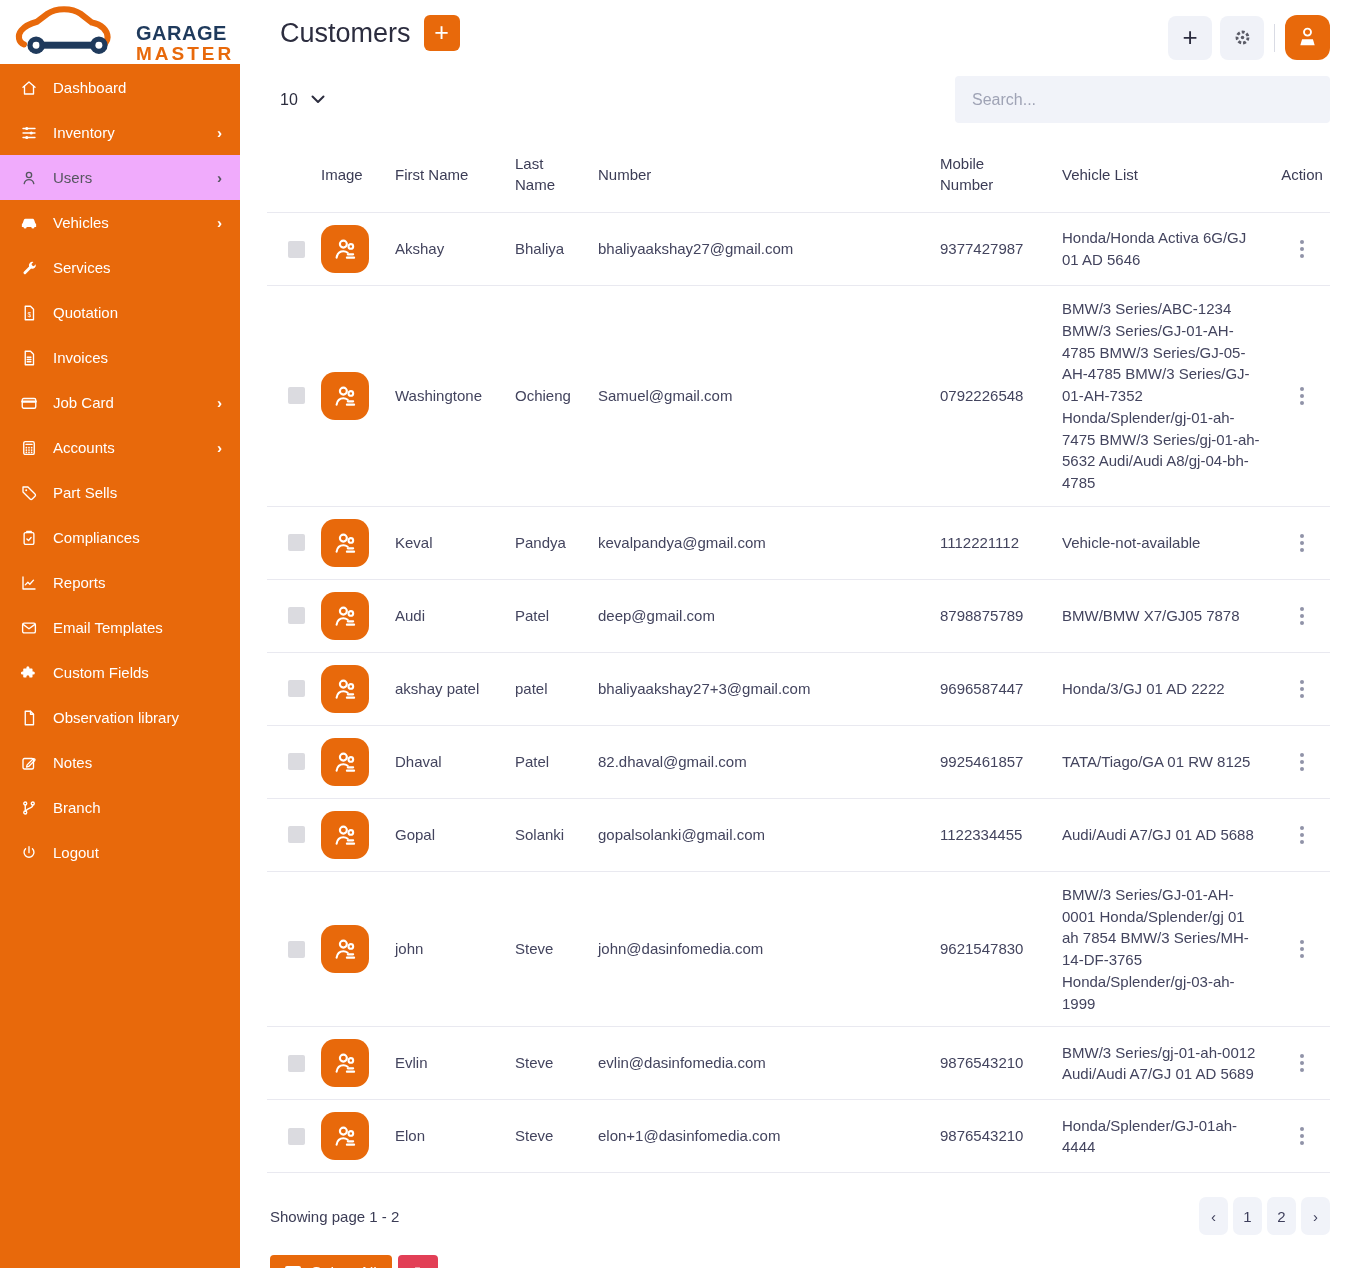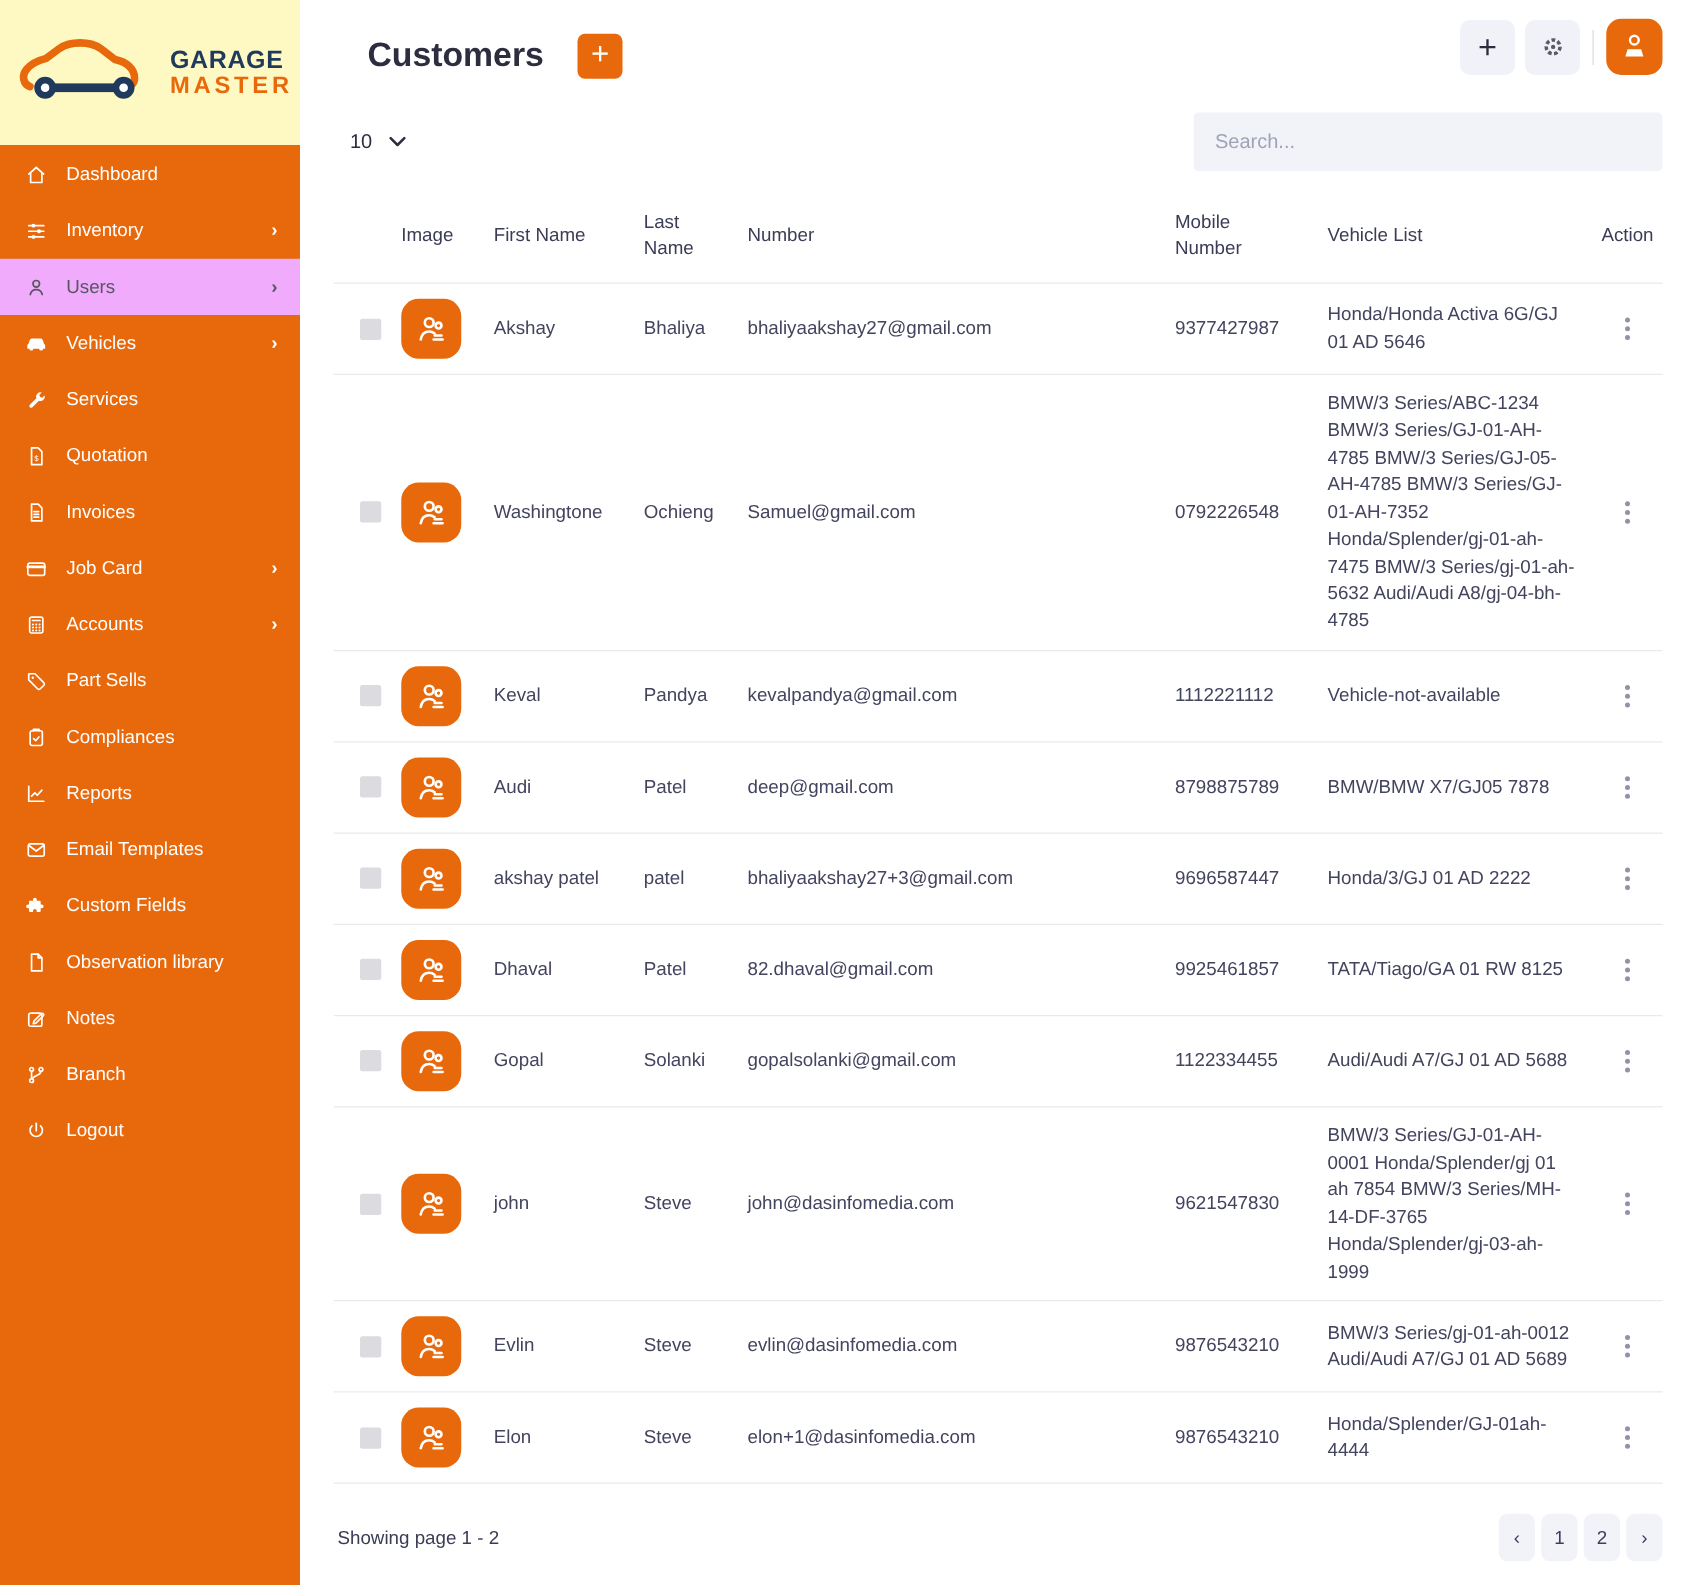--- a/index.html
+++ b/index.html
@@ -9,38 +9,38 @@
   *{box-sizing:border-box}
   html,body{margin:0;padding:0}
   body{
     width:1366px;height:1268px;overflow:hidden;background:#fff;
     font-family:"Liberation Sans",sans-serif;color:var(--text);
   }
   .app{display:flex;width:100%;height:100%}
 
   
   aside{width:240px;flex-shrink:0;background:var(--accent);display:flex;flex-direction:column}
-  .logo{background:#fef9c3;height:116px;display:flex;align-items:center;gap:4px;padding:0 8px 0 10px}
+  .logo{background:#ffffff;height:64px;display:flex;align-items:flex-end;gap:4px;padding:0 8px 0 10px}
   .logo svg{flex-shrink:0}
   .brand-text{display:flex;flex-direction:column;line-height:1.05}
   .brand-top{font-size:20px;font-weight:700;color:var(--navy);letter-spacing:.5px}
   .brand-bot{font-size:19px;font-weight:700;color:var(--accent);letter-spacing:3px}
   nav{padding-top:1px}
   .side-item{display:flex;align-items:center;gap:15px;height:45px;padding:0 18px 0 20px;color:#fff;font-size:15px;cursor:pointer}
   .side-item.active{background:#f0abfc;color:#55565F}
   .s-icon{width:18px;height:18px;display:flex;flex-shrink:0}
   .ic{width:100%;height:100%}
   .s-label{white-space:nowrap}
   .s-chev{margin-left:auto;font-weight:700;font-size:15px;line-height:1}
 
   
   main{flex:1;display:flex;flex-direction:column;padding:0 36px 0 27px;min-width:0}
   .page-head{display:flex;justify-content:space-between;align-items:flex-start;padding-top:15px}
   .title-wrap{display:flex;align-items:center;gap:13px;padding-left:13px}
-  h1{font-size:27px;margin:14px;color:var(--title);font-weight:700}
+  h1{font-size:27px;margin:0;color:var(--title);font-weight:400}
   .add-btn{width:36px;height:36px;background:var(--accent);color:#fff;font-size:25px;line-height:1;border:none;border-radius:6px;cursor:pointer;display:flex;align-items:center;justify-content:center;padding-bottom:3px}
   .top-actions{display:flex;align-items:center;gap:8px}
   .sq{width:44px;height:44px;background:#F0F2F8;border:none;border-radius:8px;font-size:26px;font-weight:300;color:#2C2D3F;display:flex;align-items:center;justify-content:center;cursor:pointer;padding:0}
   .sq .ic{width:21px;height:21px;color:#5A5B66}
   .vdiv{width:1px;height:28px;background:#D9DBE4;margin:0 2px}
   .avatar-btn{width:45px;height:45px;background:var(--accent);border:none;border-radius:12px;color:#fff;display:flex;align-items:center;justify-content:center;cursor:pointer}
   .avatar-btn .ic{width:27px;height:27px}
 
   .controls{display:flex;justify-content:space-between;align-items:center;margin-top:16px;padding-left:13px}
   .page-size{display:flex;align-items:center;gap:13px;font-size:16px;color:var(--title);cursor:pointer}

